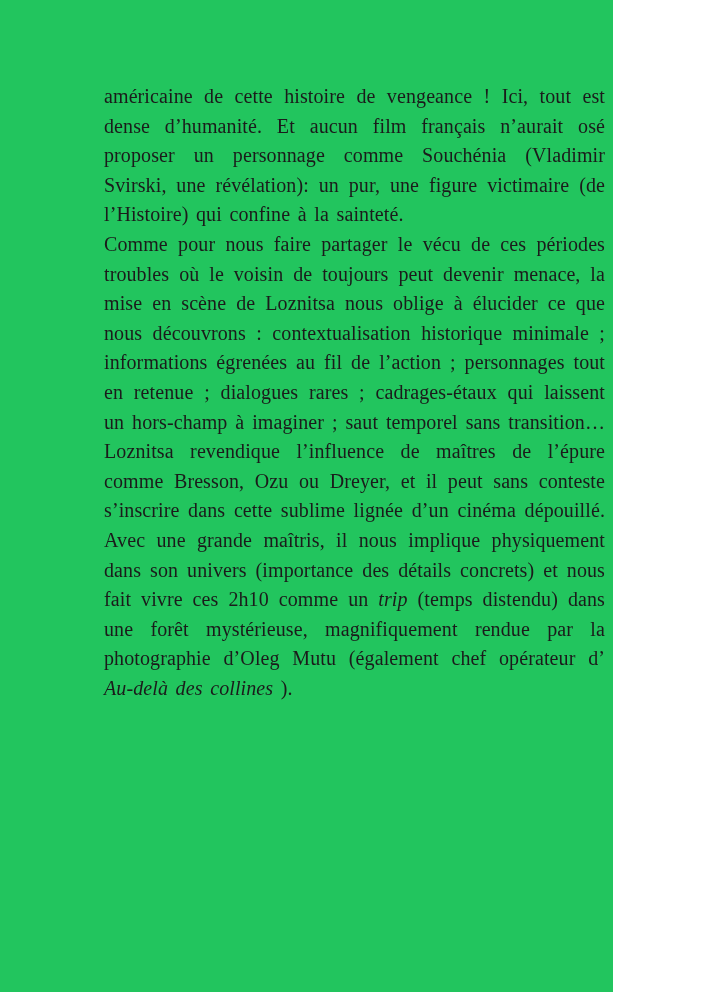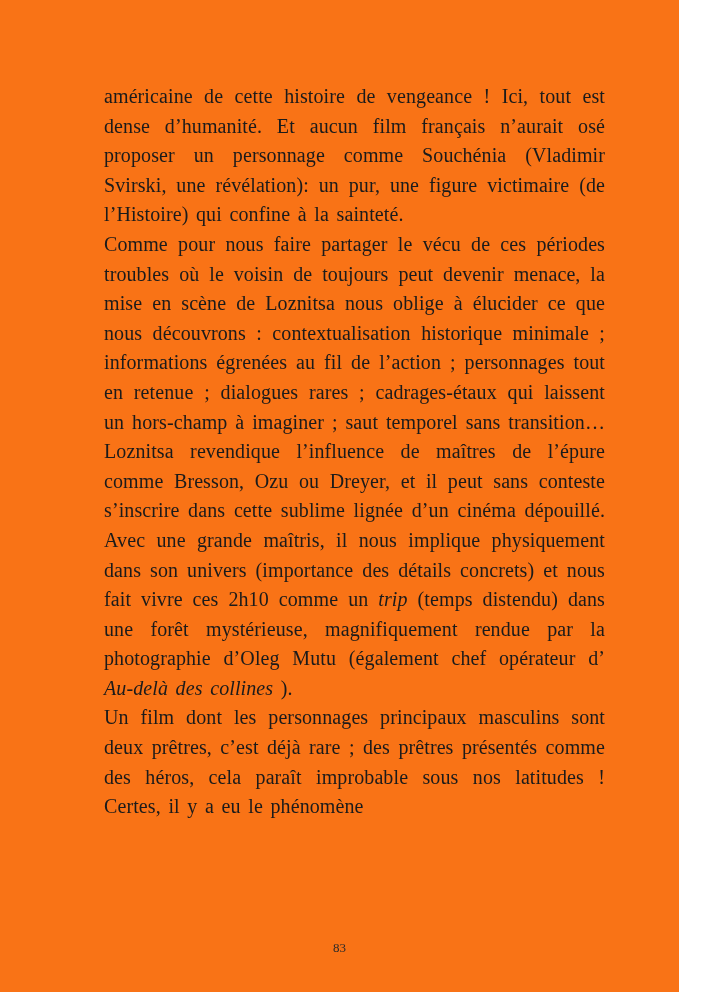--- a/index.html
+++ b/index.html
@@ -2,23 +2,23 @@
 <html><head>
 <meta charset="utf-8">
 <style>
   html, body {
     margin: 0;
     padding: 0;
     background: #ffffff;
   }
   .book-page {
     position: relative;
-    width: 679px;
+    width: 613px;
     height: 992px;
-    background: #f97316;
+    background: #22c55e;
     overflow: hidden;
     font-family: "Liberation Serif", "DejaVu Serif", serif;
     color: #1b1b1b;
   }
   .text-block {
     position: absolute;
     top: 82px;
     left: 104px;
     width: 501px;
     font-size: 20px;
@@ -46,16 +46,14 @@
     color: #2a2a2a;
   }
 </style>
 </head>
 <body>
 
 <div class="book-page">
   <div class="text-block">
       <p><span>américaine de cette histoire de vengeance ! Ici, tout est dense d’humanité. Et aucun film français n’aurait osé proposer un personnage comme Souchénia (Vladimir Svirski, une révélation): un pur, une figure victimaire (de l’Histoire) qui confine à la sainteté.</span></p>
       <p><span>Comme pour nous faire partager le vécu de ces périodes troubles où le voisin de toujours peut devenir menace, la mise en scène de Loznitsa nous oblige à élucider ce que nous découvrons : contextualisation historique minimale ; informations égrenées au fil de l’action ; personnages tout en retenue ; dialogues rares ; cadrages-étaux qui laissent un hors-champ à imaginer ; saut temporel sans transition… Loznitsa revendique l’influence de maîtres de l’épure comme Bresson, Ozu ou Dreyer, et il peut sans conteste s’inscrire dans cette sublime lignée d’un cinéma dépouillé. Avec une grande maîtris, il nous implique physiquement dans son univers (importance des détails concrets) et nous fait vivre ces 2h10 comme un </span><span class="italic">trip</span><span> (temps distendu) dans une forêt mystérieuse, magnifiquement rendue par la photographie d’Oleg Mutu (également chef opérateur d’ </span><span class="italic">Au-delà des collines</span><span> ).</span></p>
-      <p><span>Un film dont les personnages principaux masculins sont deux prêtres, c’est déjà rare ; des prêtres présentés comme des héros, cela paraît improbable sous nos latitudes ! Certes, il y a eu le phénomène</span></p>
     </div>
-  <div class="page-number">83</div>
 </div>
 
 </body></html>

